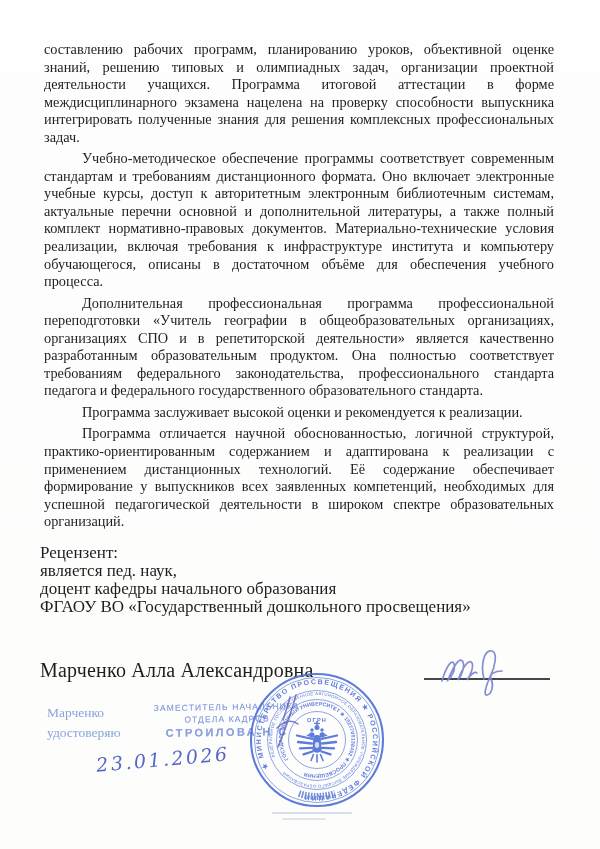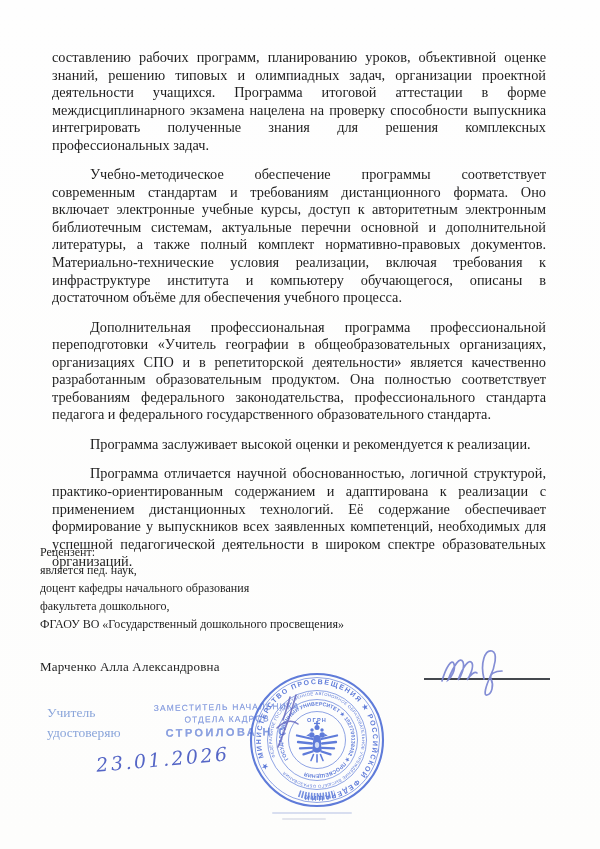--- a/index.html
+++ b/index.html
@@ -9,31 +9,31 @@
     font-family:"Liberation Serif",serif;
   }
   .page{position:absolute;inset:0;background:linear-gradient(180deg,#fefefe 0%,#fdfdfc 100%);}
 
   
   .doc-text{
     position:absolute;left:40px;top:37px;width:518px;
     font-size:14.3px;line-height:17.55px;text-align:justify;
     color:#1e1e1e;
   }
-  .doc-text p{margin:12px;text-indent:38px;}
+  .doc-text p{margin:4px;text-indent:38px;}
   .doc-text p.no-indent{text-indent:0;}
 
   
   .reviewer{
     position:absolute;left:40px;top:544px;
-    font-size:12px;line-height:17.9px;color:#1e1e1e;
+    font-size:17px;line-height:17.9px;color:#1e1e1e;
   }
   .reviewer-name{
     position:absolute;left:40px;top:659px;
-    font-size:13px;color:#1e1e1e;letter-spacing:.2px;
+    font-size:20px;color:#1e1e1e;letter-spacing:.2px;
   }
 
   
   .sig-line{position:absolute;left:424px;top:678px;width:126px;height:1.6px;background:#44484e;}
   .sig-svg{position:absolute;left:436px;top:643px;}
 
   
   .certify{
     position:absolute;left:47px;top:703px;
     font-size:13.5px;line-height:20px;color:#8aa5da;
@@ -76,36 +76,35 @@
     <p>Учебно-методическое обеспечение программы соответствует современным стандартам и требованиям дистанционного формата. Оно включает электронные учебные курсы, доступ к авторитетным электронным библиотечным системам, актуальные перечни основной и дополнительной литературы, а также полный комплект нормативно-правовых документов. Материально-технические условия реализации, включая требования к инфраструктуре института и компьютеру обучающегося, описаны в достаточном объёме для обеспечения учебного процесса.</p>
     <p>Дополнительная профессиональная программа профессиональной переподготовки «Учитель географии в общеобразовательных организациях, организациях СПО и в репетиторской деятельности» является качественно разработанным образовательным продуктом. Она полностью соответствует требованиям федерального законодательства, профессионального стандарта педагога и федерального государственного образовательного стандарта.</p>
     <p>Программа заслуживает высокой оценки и рекомендуется к реализации.</p>
     <p>Программа отличается научной обоснованностью, логичной структурой, практико-ориентированным содержанием и адаптирована к реализации с применением дистанционных технологий. Её содержание обеспечивает формирование у выпускников всех заявленных компетенций, необходимых для успешной педагогической деятельности в широком спектре образовательных организаций.</p>
   </div>
 
   <div class="reviewer">
     <div>Рецензент:</div>
     <div>является пед. наук,</div>
     <div>доцент кафедры начального образования</div>
-    <div>факультета дошкольного,</div>
     <div>ФГАОУ ВО «Государственный дошкольного просвещения»</div>
   </div>
 
   <div class="reviewer-name">Марченко Алла Александровна</div>
 
   <div class="sig-line"></div>
   <svg class="sig-svg" width="92" height="56" viewBox="0 0 92 56">
     <g fill="none" stroke="#7a85d2" stroke-width="1.7" stroke-linecap="round" opacity=".92">
       <path d="M6,38 C10,24 16,15 18,21 C20,27 15,35 12,37 C18,22 24,13 27,19 C29,24 25,34 22,37 C27,24 33,15 36,20 C38,24 34,33 31,37 C35,31 39,28 41,30"></path>
       <path d="M48,36 C44,20 49,6 56,8 C62,10 59,24 54,34 C50,43 47,53 51,52 C56,51 58,42 55,36 C53,31 59,28 66,28"></path>
     </g>
   </svg>
 
   <div class="certify">
-    <div>Учитель</div>
+    <div>Марченко</div>
     <div>удостоверяю</div>
   </div>
 
   <div class="hr-stamp">
     <div class="l12">ЗАМЕСТИТЕЛЬ НАЧАЛЬНИКА</div>
     <div class="l12">ОТДЕЛА КАДРОВ</div>
     <div class="l3">СТРОИЛОВА Н С</div>
   </div>
 
   <div class="hand-date">23.01.2026</div>

